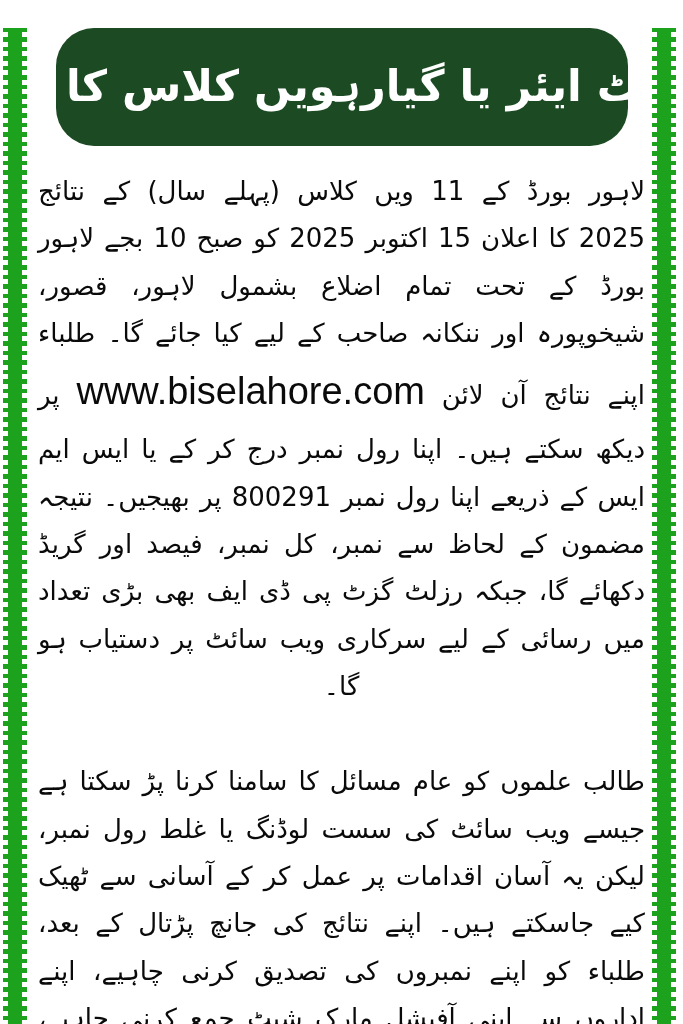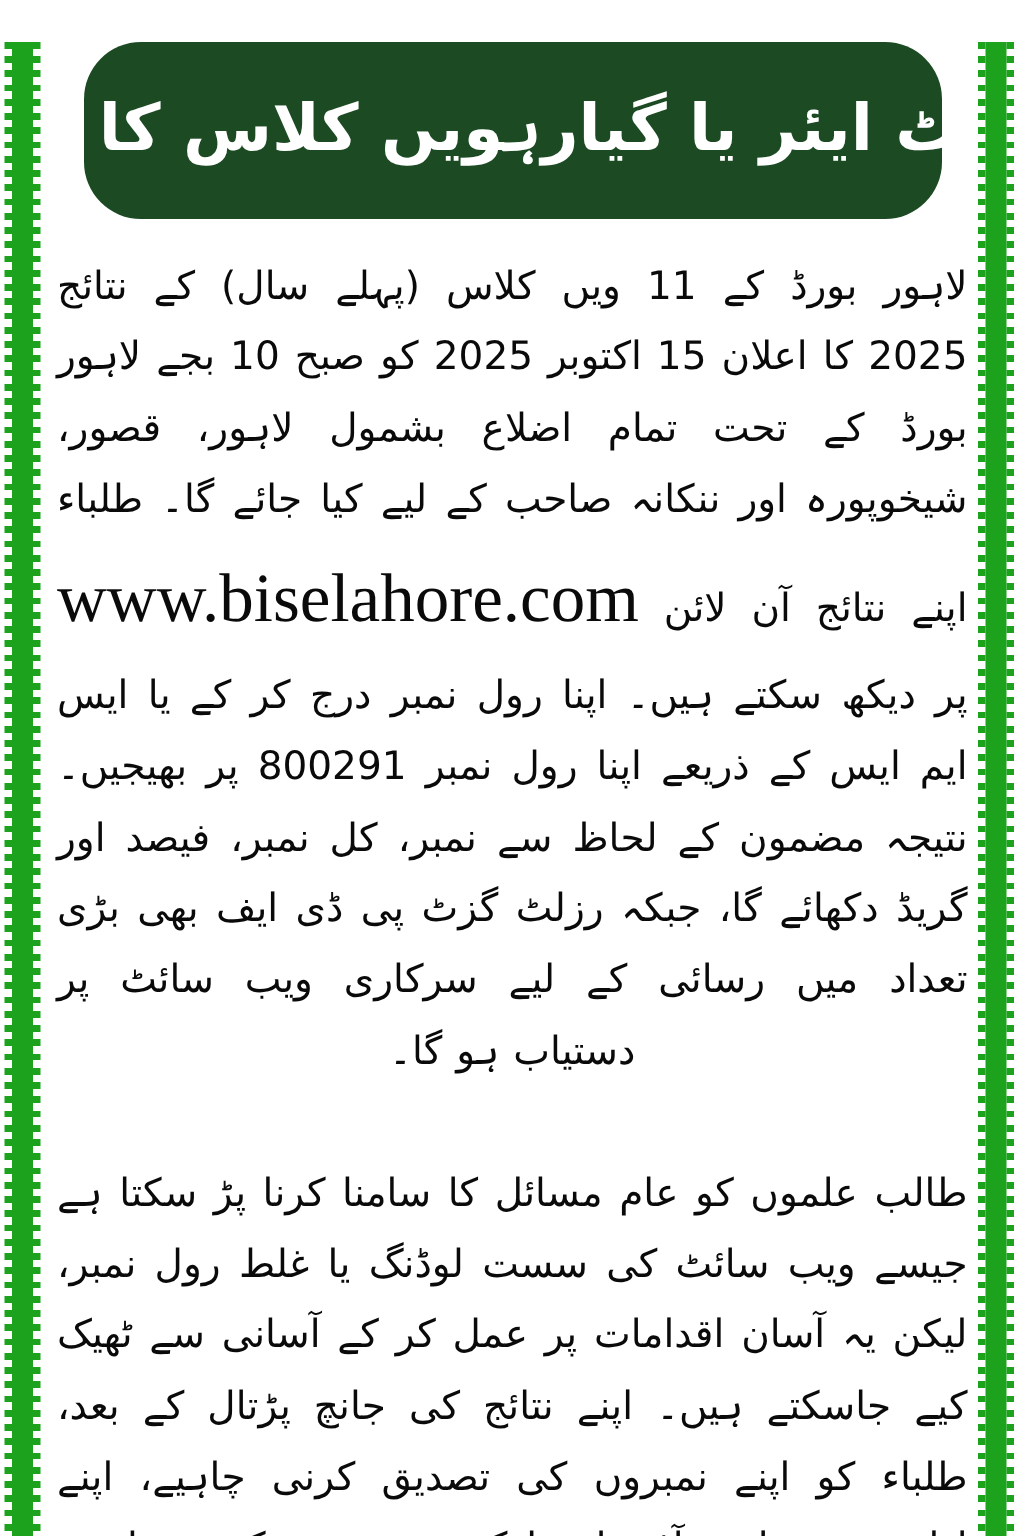--- a/index.html
+++ b/index.html
@@ -83,22 +83,22 @@
     font-size: 26px;
     line-height: 1.82;
     text-align: justify;
     text-align-last: center;
     word-spacing: 1px;
   }
   .para + .para {
     margin-top: 48px;
   }
   .website-url {
-    font-family: Liberation Serif, serif;
-    font-size: 46px;
+    font-family: Liberation Sans, sans-serif;
+    font-size: 38px;
     direction: ltr;
     unicode-bidi: embed;
     white-space: nowrap;
   }
 </style>
 </head>
 <body>
 
 <div class="page">
 

